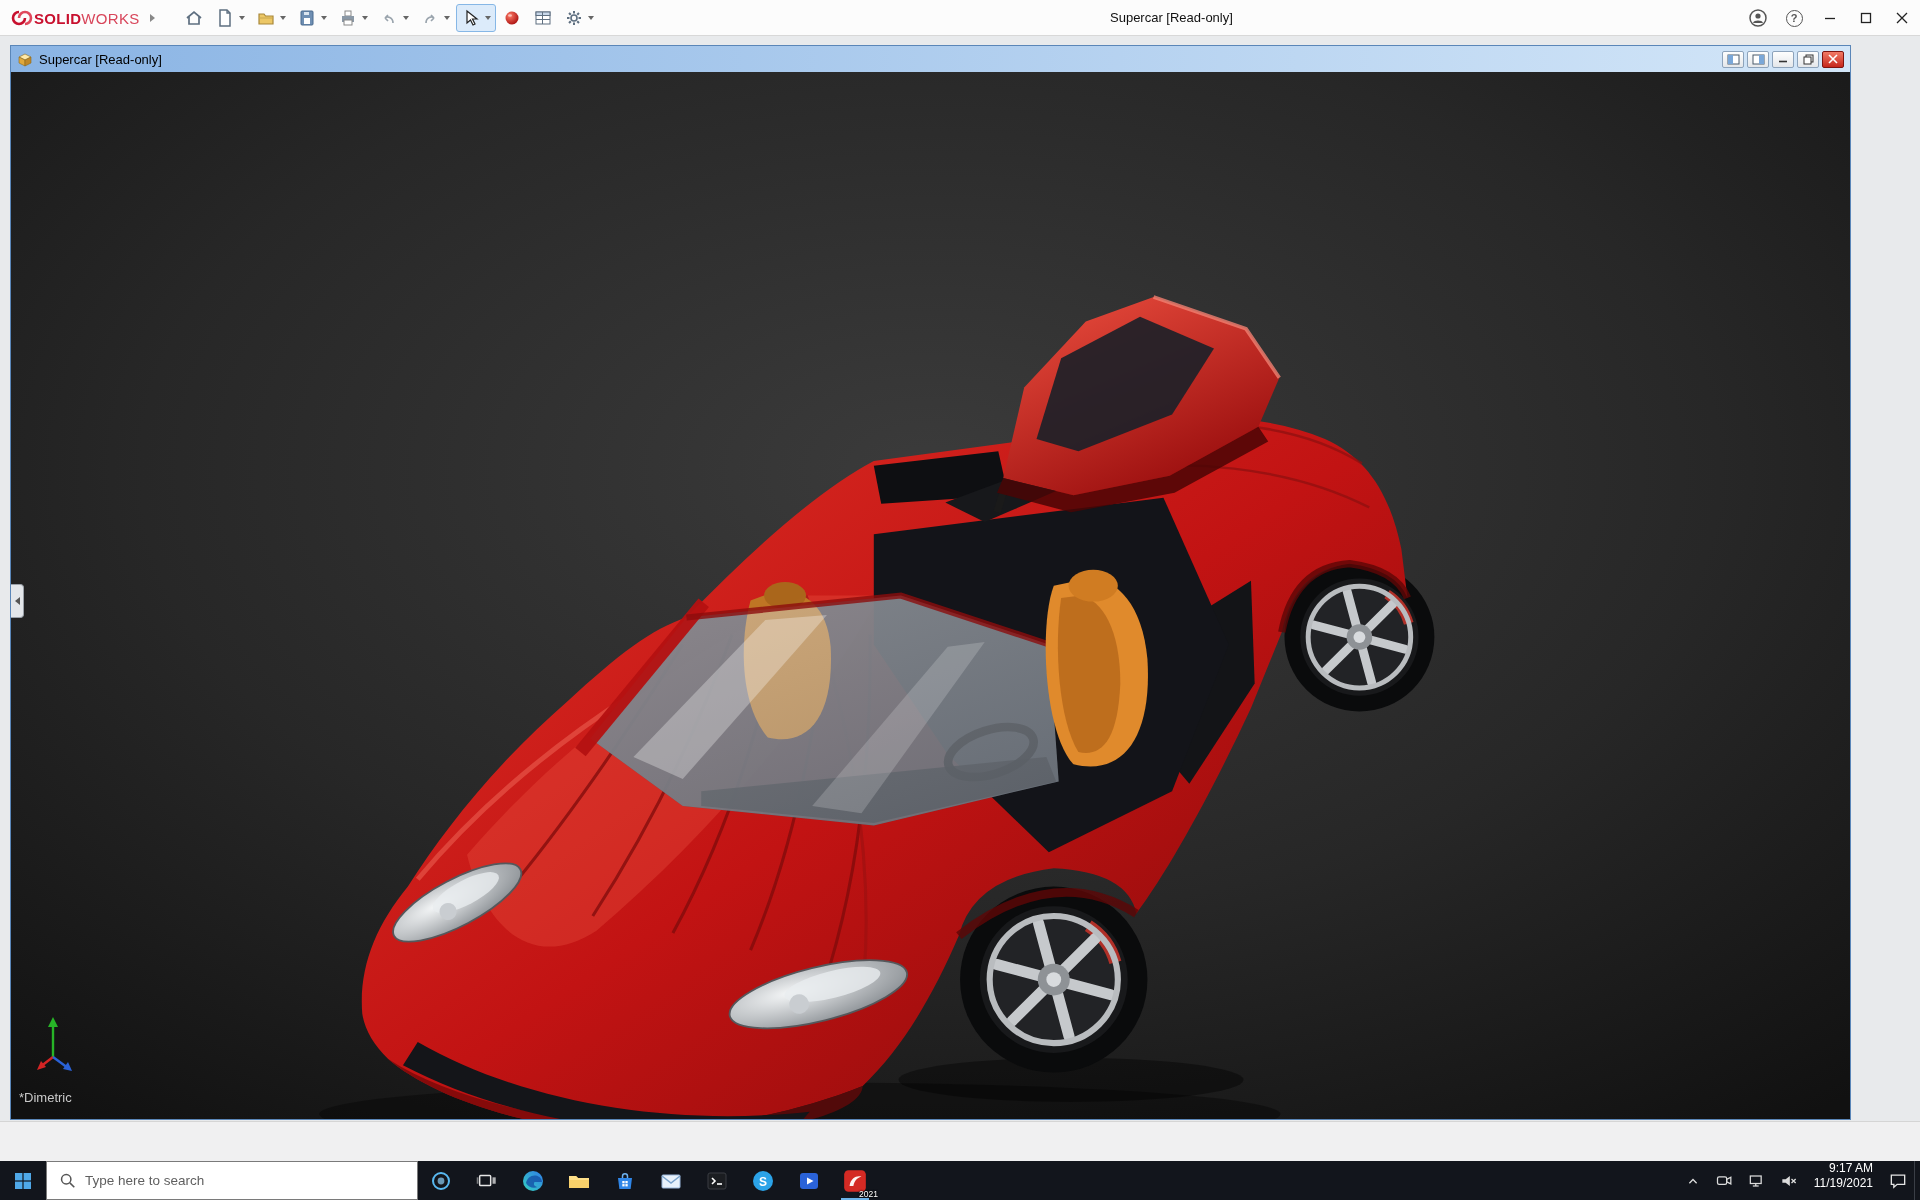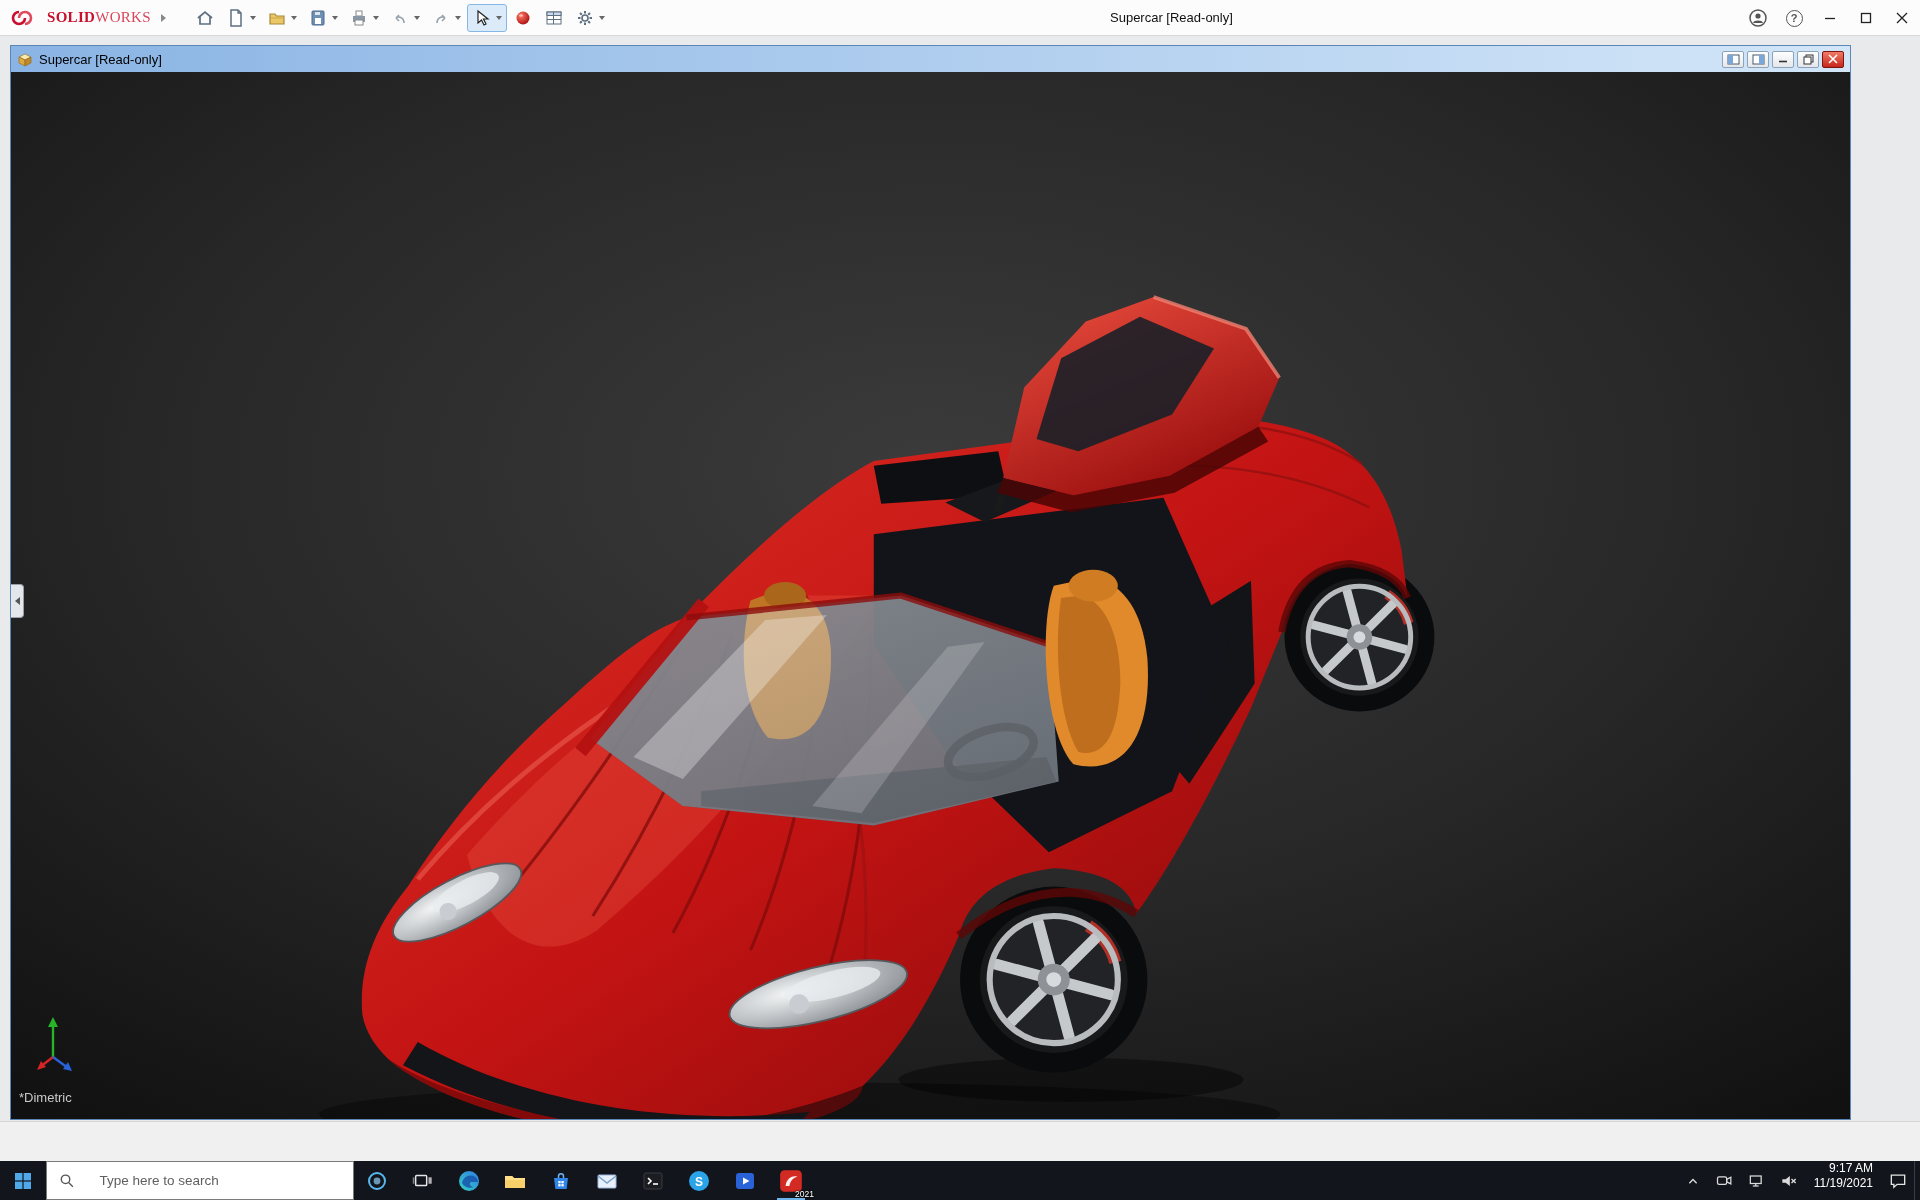--- a/index.html
+++ b/index.html
@@ -3,21 +3,21 @@
 <meta charset="utf-8">
 <style>
   *{margin:0;padding:0;box-sizing:border-box;}
   html,body{width:1920px;height:1200px;overflow:hidden;}
   body{font-family:"Liberation Sans",sans-serif;user-select:none;cursor:default;}
   .screen{position:relative;width:1920px;height:1200px;background:#e8eaec;overflow:hidden;}
 
   
   .app-titlebar{position:absolute;top:0;left:0;width:100%;height:36px;background:#fcfcfc;
     border-bottom:1px solid #d8d8d8;display:flex;align-items:center;padding-left:10px;z-index:30;}
-  .brand{display:flex;align-items:flex-start;gap:13px;font-family:Liberation Serif, serif;}
+  .brand{display:flex;align-items:flex-end;gap:0;}
   .brand-text{font-size:15px;font-weight:700;color:#c8102e;letter-spacing:.3px;}
   .brand-text .light{font-weight:400;color:#d8455a;}
   .menu-expand{width:0;height:0;border-top:4px solid transparent;border-bottom:4px solid transparent;
     border-left:5px solid #888;margin-left:10px;}
   .toolbar{display:flex;align-items:center;margin-left:24px;gap:1px;}
   .tbtn{display:flex;align-items:center;height:28px;padding:0 4px;border:1px solid transparent;
     border-radius:3px;background:transparent;}
   .tbtn svg{display:block;}
   .tbtn.active{background:#dcebfa;border:1px solid #86b7e6;}
   .caret{width:0;height:0;border-left:3.5px solid transparent;border-right:3.5px solid transparent;
@@ -47,22 +47,22 @@
     border-right:5px solid #555;}
 
   .statusbar{position:absolute;left:0;top:1121px;width:100%;height:40px;background:#f0f0f1;border-top:1px solid #d5d5d5;z-index:5;}
 
   
   .taskbar{position:absolute;left:0;bottom:0;width:100%;height:39px;background:#12151c;display:flex;
     align-items:stretch;z-index:40;}
   .tb{width:46px;height:39px;display:flex;align-items:center;justify-content:center;background:transparent;
     border:none;position:relative;}
   .tb svg{display:block;}
-  .searchbox{width:308px;height:39px;background:#ffffff;border:1px solid #7a7a7a;display:flex;
-    align-items:center;padding-left:12px;gap:25px;}
+  .searchbox{width:372px;height:39px;background:#ffffff;border:1px solid #7a7a7a;display:flex;
+    align-items:center;padding-left:12px;gap:9px;}
   .searchbox input{border:none;outline:none;background:transparent;font-size:13.5px;color:#333;width:280px;
     font-family:"Liberation Sans",sans-serif;}
   .searchbox input::placeholder{color:#5f5f5f;opacity:1;}
   .sw-underline{position:absolute;bottom:0;left:9px;right:9px;height:2.5px;background:#6cb2e8;}
   .sw-badge{position:absolute;bottom:1px;left:0;right:0;text-align:right;font-size:8.5px;color:#fff;
     text-shadow:0 0 2px #000,0 0 2px #000;}
   .spacer{flex:1;}
   .tray{display:flex;align-items:stretch;}
   .tb.small{width:32px;}
   .clock{display:flex;flex-direction:column;justify-content:flex-start;align-items:flex-end;padding:0 9px;

